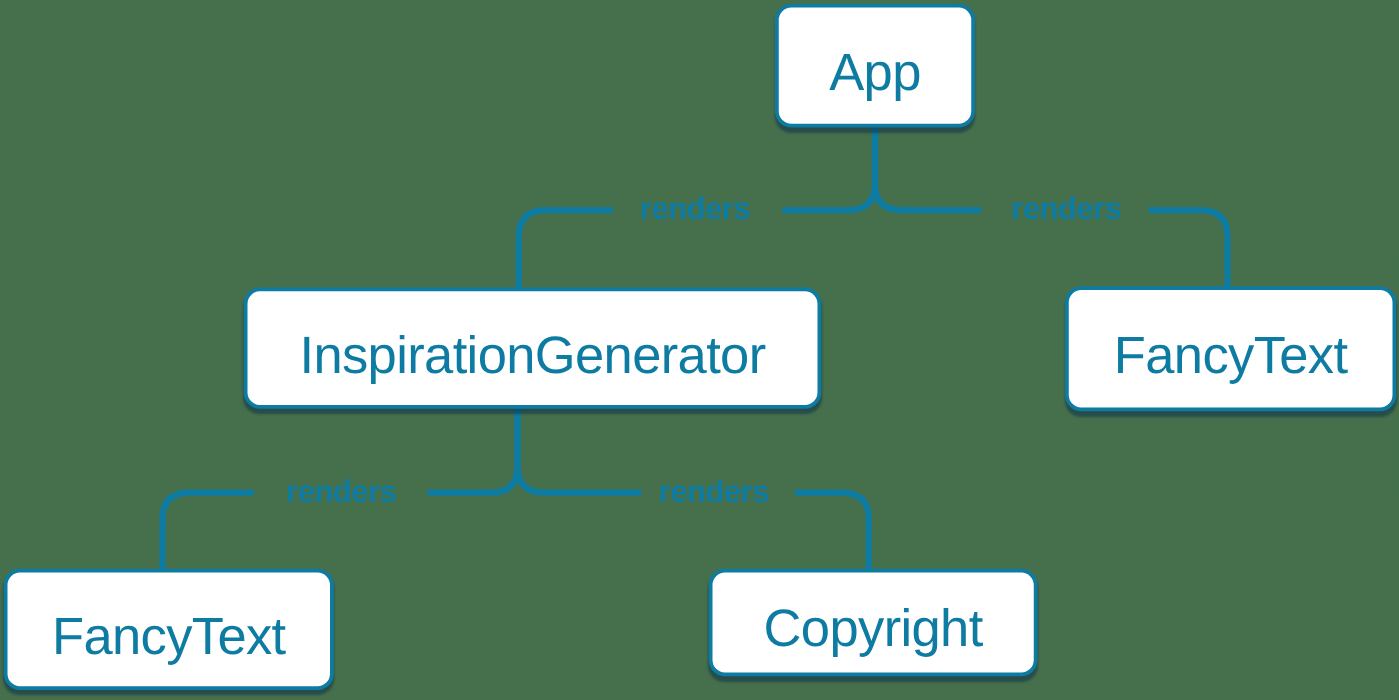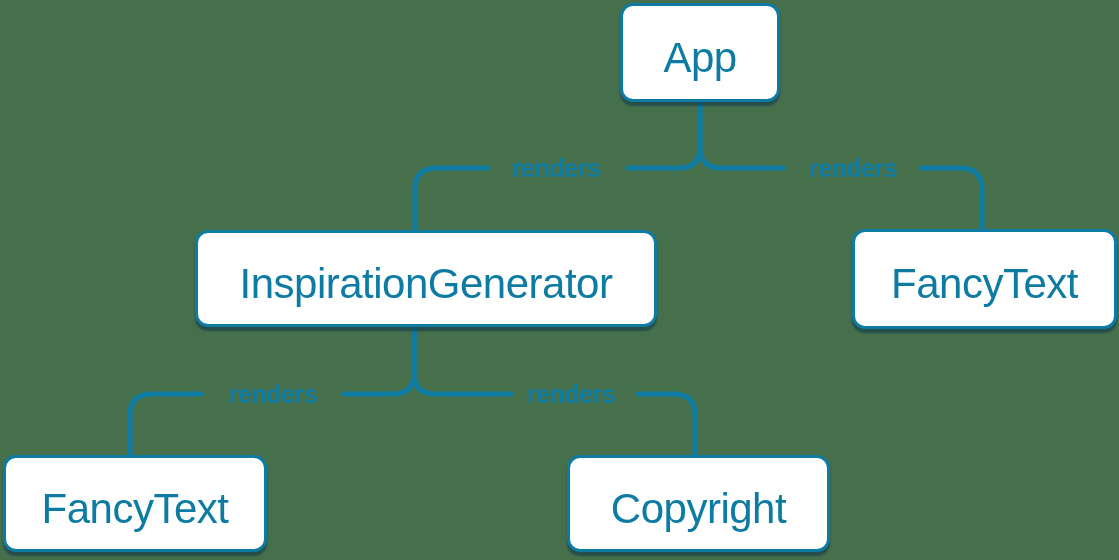--- a/index.html
+++ b/index.html
@@ -97,21 +97,21 @@
   </div>
 
   <div class="node" style="left:852px;top:229px;width:265px;height:100px;">
     <span class="node-label">FancyText</span>
   </div>
 
   <div class="node" style="left:3px;top:455px;width:264px;height:97px;">
     <span class="node-label">FancyText</span>
   </div>
 
-  <div class="node" style="left:567px;top:455px;width:263px;height:97px;">
+  <div class="node" style="left:567px;top:455px;width:263px;height:86px;">
     <span class="node-label">Copyright</span>
   </div>
 
   <div class="edge-label" style="left:556px;top:168px;">renders</div>
   <div class="edge-label" style="left:853px;top:168px;">renders</div>
   <div class="edge-label" style="left:273px;top:394px;">renders</div>
   <div class="edge-label" style="left:571px;top:394px;">renders</div>
 
 </div>
 

